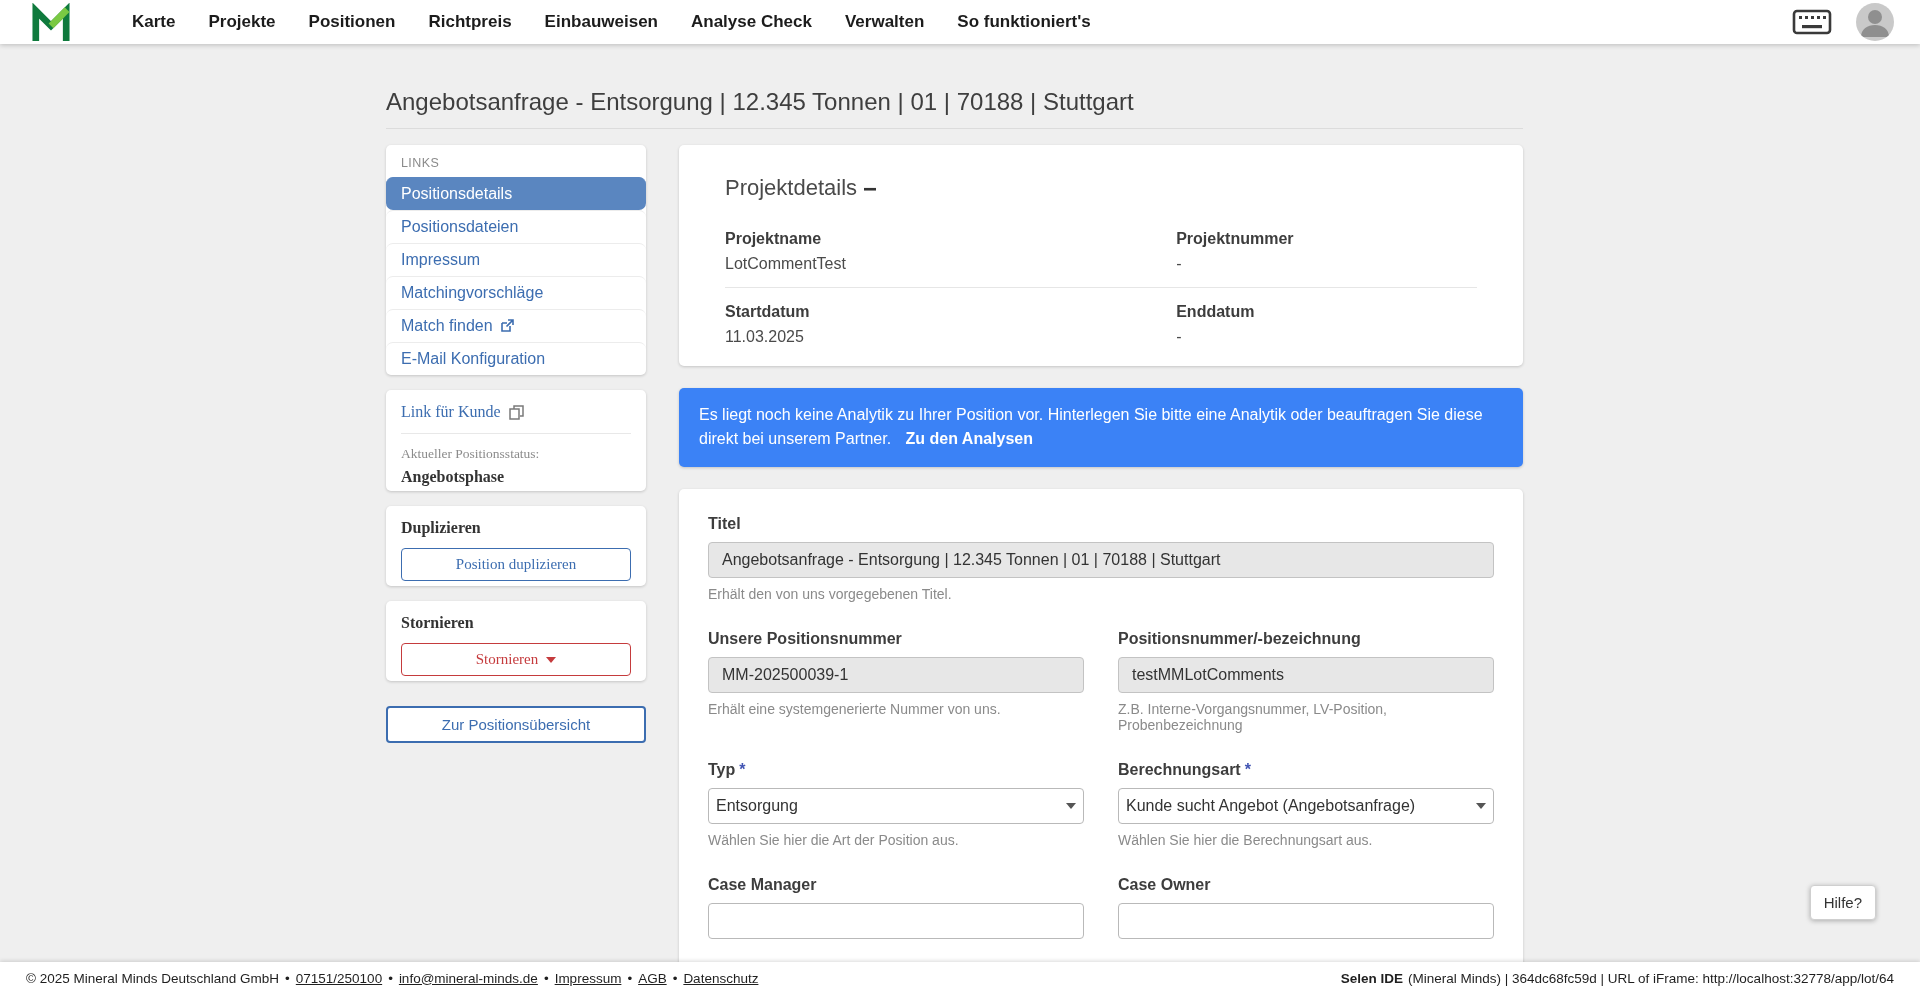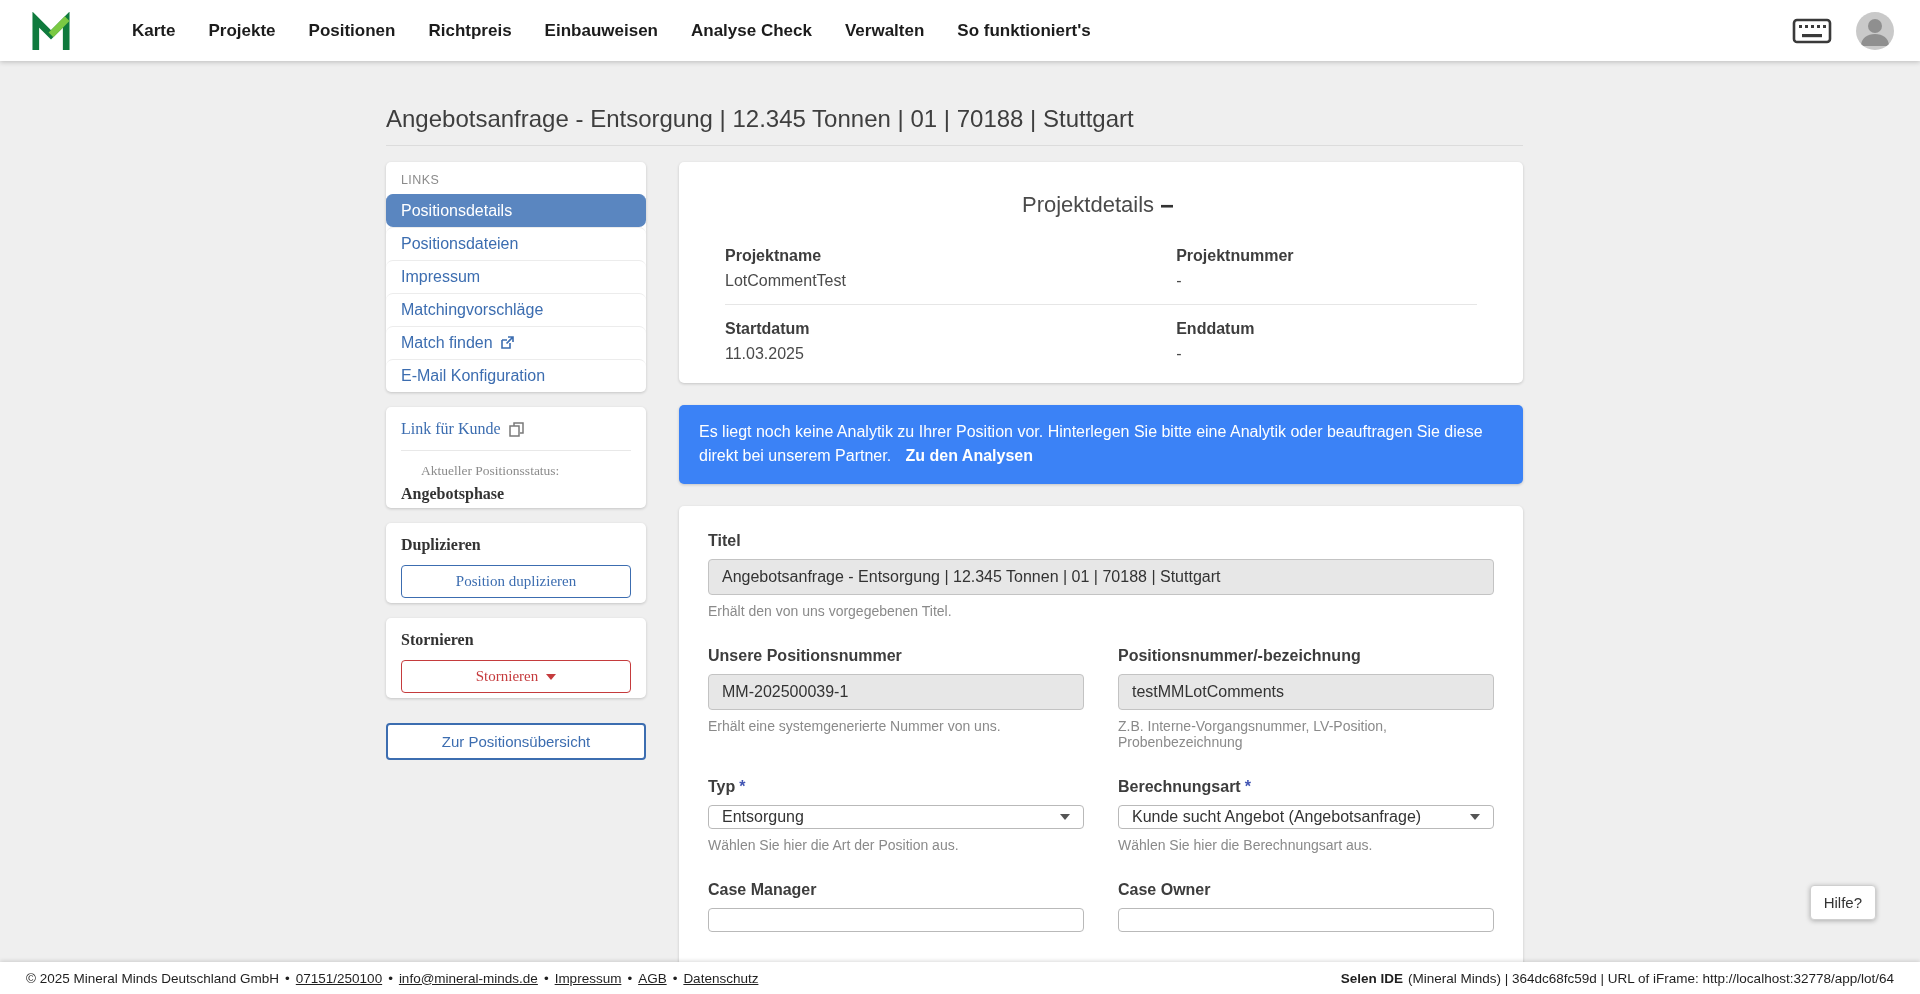--- a/index.html
+++ b/index.html
@@ -1,20 +1,20 @@
 <!DOCTYPE html>
 <html><head>
 <meta charset="utf-8">
 <style>
   * { box-sizing: border-box; margin: 0; padding: 0; }
   html,body { width:1920px; height:994px; overflow:hidden; }
   body { font-family:"Liberation Sans", sans-serif; background:#efefef; color:#333; }
 
   
-  .navbar { height:61px; background:#fff; display:flex; align-items:center;
+  .navbar { height:44px; background:#fff; display:flex; align-items:center;
             padding:0 26px 0 30px; box-shadow:0 1px 5px rgba(0,0,0,.22);
             position:relative; z-index:10; }
   .logo { margin-right:48px; display:flex; align-items:center; cursor:pointer; }
   .nav-items { display:flex; align-items:center; gap:9px; flex:1; }
   .nav-item { font-size:17px; font-weight:600; color:#1c1c1c; padding:10px 12px;
               cursor:pointer; white-space:nowrap; }
   .nav-right { display:flex; align-items:center; gap:24px; }
   .avatar { width:38px; height:38px; border-radius:50%; background:#c9c9c9;
             display:flex; align-items:center; justify-content:center; cursor:pointer; overflow:hidden; }
 
@@ -28,38 +28,38 @@
   .sidebar { width:260px; flex:0 0 260px; }
   .card { background:#fff; border-radius:5px; box-shadow:0 1px 3px rgba(0,0,0,.18);
           margin-bottom:15px; overflow:hidden; }
   .links-header { font-size:12.5px; color:#8b8b8b; letter-spacing:.4px; padding:11px 15px 7px; }
   .link-item { font-size:16px; color:#3c6db0; padding:7px 15px; border-top:1px solid #ececec;
                cursor:pointer; display:flex; align-items:center; gap:7px;border-radius:7px; }
   .link-item.active { background:#5a86c0; color:#fff; border-top-color:#5a86c0; }
   .card-pad { padding:13px 15px 5px;font-family:Liberation Serif, serif; }
   .kunde-link { color:#3c6db0; font-size:16px; display:flex; align-items:center; gap:8px;
                 padding-bottom:12px; border-bottom:1px solid #e8e8e8; cursor:pointer; }
-  .status-label { font-size:13.5px; color:#8b8b8b; margin-top:12px;margin-left:20px; }
+  .status-label { font-size:13.5px; color:#8b8b8b; margin-top:12px; }
   .status-value { font-size:16px; font-weight:700; color:#333; margin-top:6px; }
   .card-title { font-size:16px; font-weight:700; color:#333; }
   .btn { display:flex; align-items:center; justify-content:center; gap:8px; width:100%;
          height:33px; background:#fff; border-radius:4px; font-size:15px;
          font-family:inherit; cursor:pointer; }
   .btn-blue { margin-top:11px; border:1px solid #3c6db0; color:#3c6db0; }
   .btn-red  { margin-top:11px; border:1px solid #c53b3d; color:#c53b3d; }
   .overview-btn { width:100%; height:37px; background:#fff; border:2px solid #3c6db0;
                   border-radius:4px; color:#3c6db0; font-size:15px; font-weight:500;
                   font-family:inherit; cursor:pointer; margin-top:10px; }
   .caret { width:0; height:0; border-left:5px solid transparent; border-right:5px solid transparent;
            border-top:6px solid currentColor; display:inline-block; }
 
   
   .maincol { flex:1; min-width:0; }
   .project-card { padding:30px 46px 6px; }
-  .project-head { display:flex; justify-content:center; align-items:flex-start; margin-bottom:12px; }
+  .project-head { display:flex; justify-content:flex-start; align-items:flex-start; margin-bottom:12px; }
   .project-title { font-size:22px; font-weight:500; color:#4a4a4a; }
   .collapse-btn { font-size:24px; color:#333; font-weight:700; line-height:1;
                   cursor:pointer; padding:2px 6px; background:none; border:none; }
   .p-row { display:flex; padding:15px 0 14px; border-bottom:1px solid #e6e6e6; }
   .p-row.last { border-bottom:none; }
   .p-lbl { font-size:16px; font-weight:700; color:#3d3d3d; margin-bottom:7px; }
   .p-val { font-size:16px; color:#4a4a4a; }
   .w60{width:60%} .w40{width:40%} .w43{width:43%} .w17{width:17%}
 
   .banner { margin-top:22px; background:#3b82f6; border-radius:5px; padding:15px 20px 16px;
@@ -67,23 +67,23 @@
   .banner-link { font-weight:700; margin-left:10px; cursor:pointer; white-space:nowrap; }
 
   .form-card { margin-top:22px; padding:26px 29px 42px; }
   .f-label { font-size:16px; font-weight:700; color:#3d3d3d; }
   .req { color:#4154b3; font-weight:700; margin-left:4px; }
   .f-input { margin-top:9px; display:block; width:100%; height:36px; background:#e7e7e7;
              border:1px solid #c3c3c3; border-radius:4px; padding:0 13px; font-size:16px;
              color:#333; font-family:inherit; }
   .f-help { margin-top:8px; font-size:14px; color:#8a8a8a; }
   .f-grid { display:grid; grid-template-columns:1fr 1fr; column-gap:34px; margin-top:28px; }
-  .f-select { margin-top:9px; height:24px; background:#fff; border:1px solid #b9b9b9;
+  .f-select { margin-top:9px; height:36px; background:#fff; border:1px solid #b9b9b9;
               border-radius:4px; display:flex; align-items:center; justify-content:space-between;
-              padding:0 13px; font-size:16px; color:#333; cursor:pointer; }
+              padding:0 7px; font-size:16px; color:#333; cursor:pointer; }
   .f-select .caret { color:#555; }
 
   
   .help-btn { position:fixed; right:44px; bottom:74px; background:#fff; border:1px solid #cfcfcf;
               border-radius:4px; padding:8px 13px; font-size:15px; color:#333; font-family:inherit;
               box-shadow:0 1px 5px rgba(0,0,0,.28); cursor:pointer; }
 
   
   .footer { position:fixed; left:0; right:0; bottom:0; height:32px; background:#fff;
             display:flex; align-items:center; justify-content:space-between; padding:0 26px;

